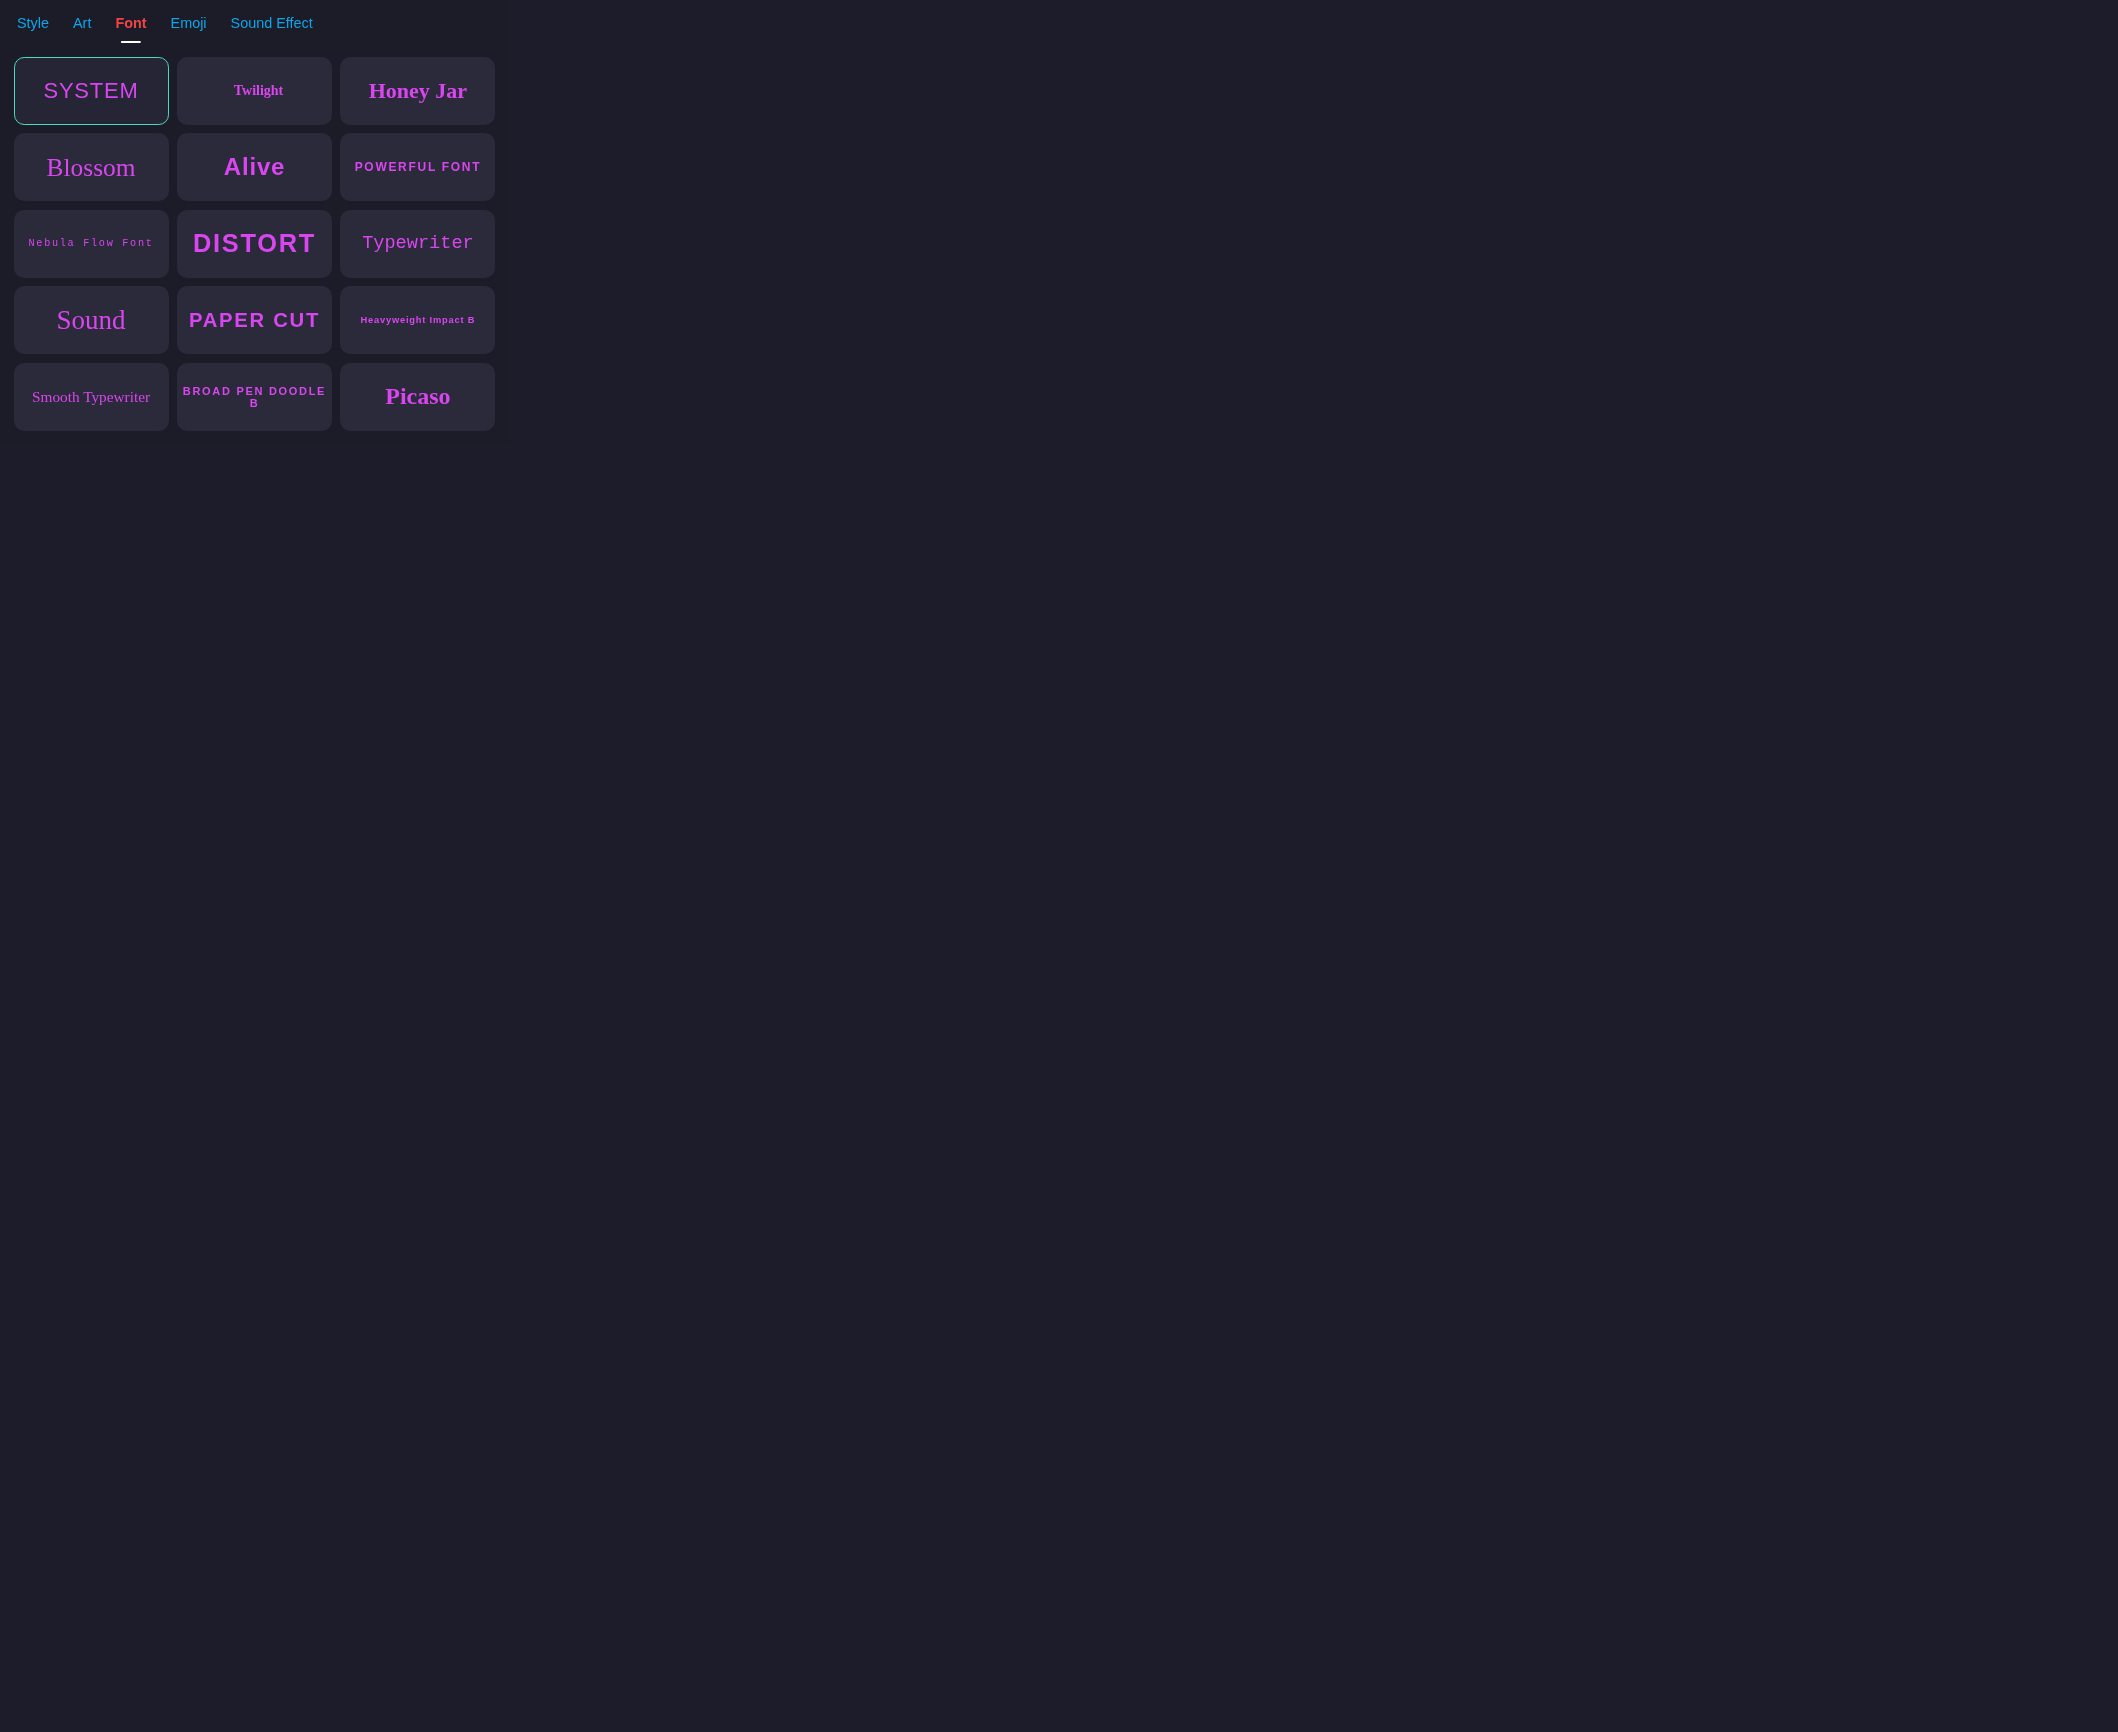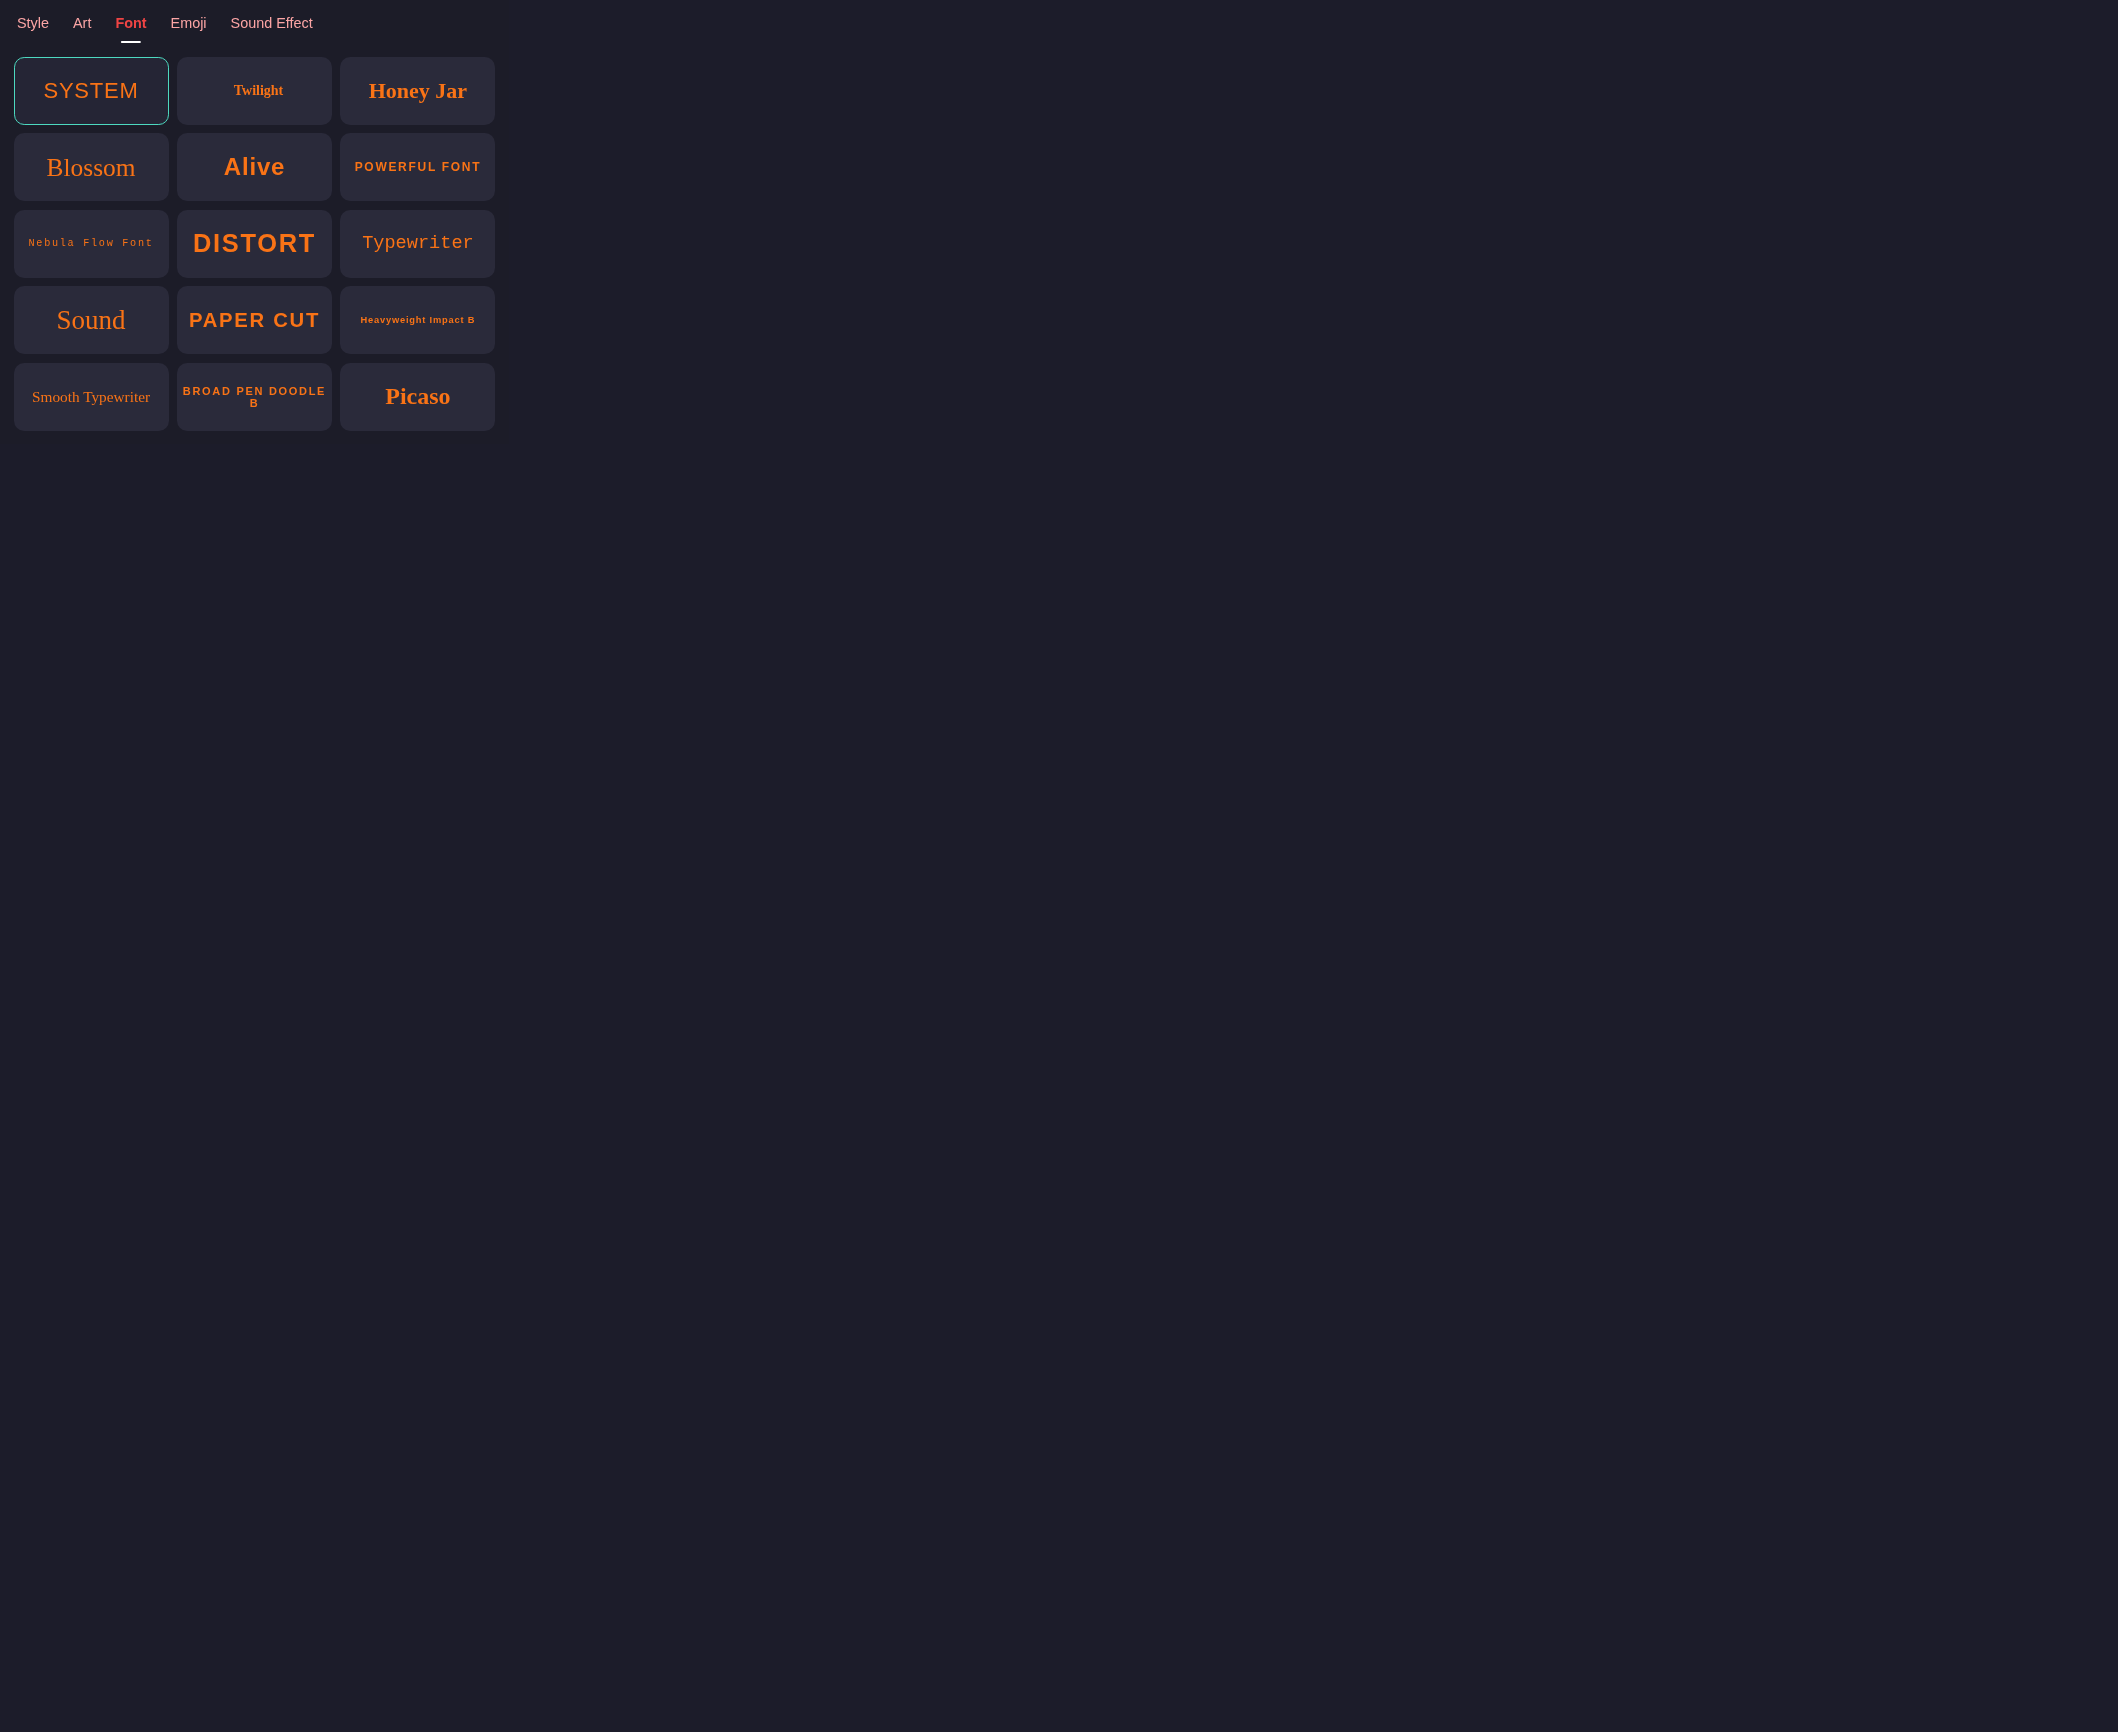--- a/index.html
+++ b/index.html
@@ -31,21 +31,21 @@
     }
 
     .tab-items {
       display: flex;
       gap: 24px;
       flex: 1;
     }
 
     .tab-item {
       font-size: 14.4px;
-      color: #fca5a5;
+      color: #0ea5e9;
       cursor: pointer;
       padding-bottom: 8.5px;
       position: relative;
       font-weight: 400;
     }
 
     .tab-item.active {
       color: #ef4444;
       font-weight: 700;
     }
@@ -89,21 +89,21 @@
       border: 1.7px solid transparent;
       transition: border-color 0.2s;
     }
 
     .font-cell.selected {
       border-color: #4dd9c0;
       background: #252535;
     }
 
     .font-cell .font-label {
-      color: #f97316;
+      color: #d946ef;
       text-align: center;
       user-select: none;
     }
 
     
     .font-system { font-family: -apple-system, BlinkMacSystemFont, sans-serif; font-size: 22px; color: #bbb; letter-spacing: 0.8px; text-transform: uppercase; }
     .font-twilight { font-family: Georgia, serif; font-size: 14px; color: #ccc; font-weight: 600; margin-left: 8px; }
     .font-honey-jar { font-family: Georgia, 'Times New Roman', serif; font-size: 22px; color: #ccc; font-weight: 900; font-style: normal; }
     .font-blossom { font-family: 'Brush Script MT', cursive; font-size: 25.4px; color: #ccc; }
     .font-alive { font-family: Impact, 'Arial Black', sans-serif; font-size: 24px; color: #ccc; font-weight: 900; letter-spacing: 0.8px; }

